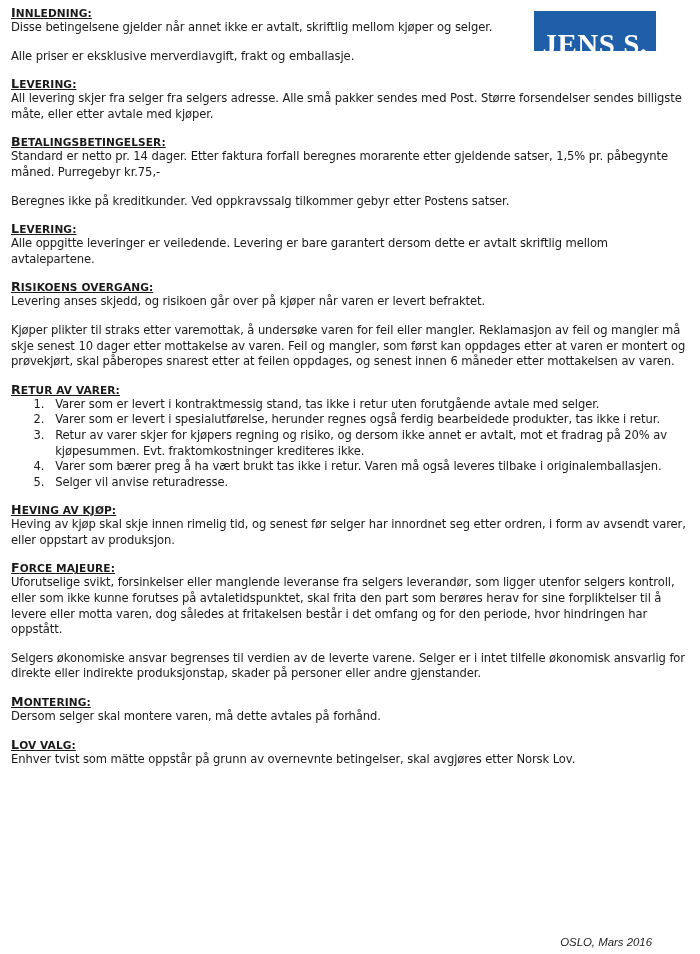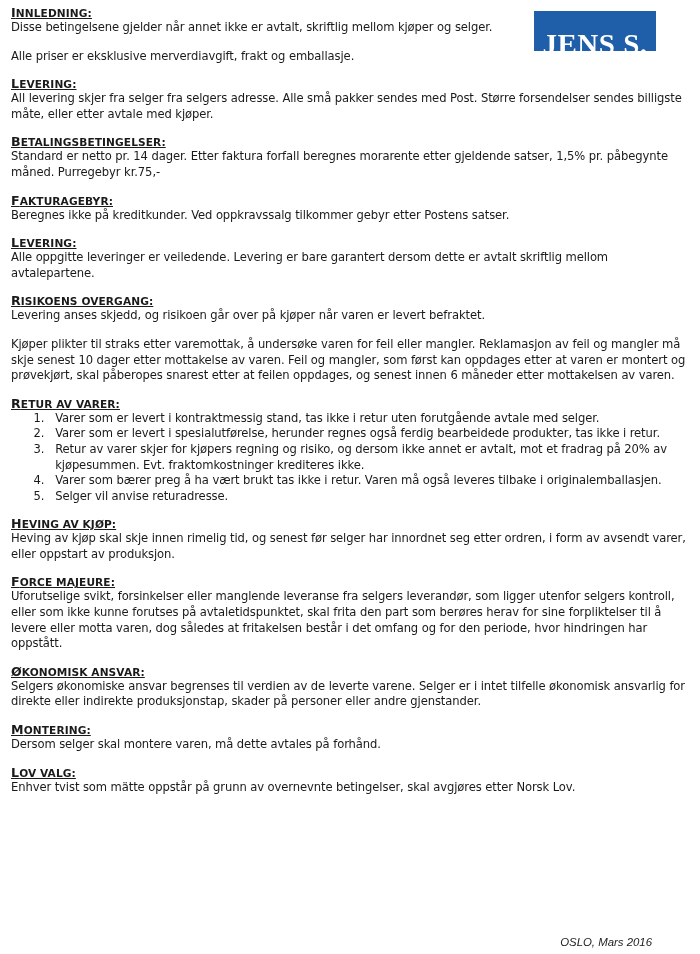--- a/index.html
+++ b/index.html
@@ -72,21 +72,20 @@
     <p class="heading"><span class="first">L</span><span>EVERING:</span></p>
     <p class="body">All levering skjer fra selger fra selgers adresse. Alle små pakker sendes med Post. Større forsendelser sendes billigste måte, eller etter avtale med kjøper.</p>
   </div>
 
   <div class="section">
     <p class="heading"><span class="first">B</span><span>ETALINGSBETINGELSER:</span></p>
     <p class="body">Standard er netto pr. 14 dager. Etter faktura forfall beregnes morarente etter gjeldende satser, 1,5% pr. påbegynte måned. Purregebyr kr.75,-</p>
   </div>
 
   <div class="section">
-    <p class="heading"><span class="first">F</span><span>AKTURAGEBYR:</span></p>
     <p class="body">Beregnes ikke på kreditkunder. Ved oppkravssalg tilkommer gebyr etter Postens satser.</p>
   </div>
 
 
   <div class="section">
     <p class="heading"><span class="first">L</span><span>EVERING:</span></p>
     <p class="body">Alle oppgitte leveringer er veiledende. Levering er bare garantert dersom dette er avtalt skriftlig mellom avtalepartene.</p>
   </div>
 
   <div class="section">
@@ -128,21 +127,20 @@
     <p class="heading"><span class="first">H</span><span>EVING AV KJØP:</span></p>
     <p class="body">Heving av kjøp skal skje innen rimelig tid, og senest før selger har innordnet seg etter ordren, i form av avsendt varer, eller oppstart av produksjon.</p>
   </div>
 
   <div class="section">
     <p class="heading"><span class="first">F</span><span>ORCE MAJEURE:</span></p>
     <p class="body">Uforutselige svikt, forsinkelser eller manglende leveranse fra selgers leverandør, som ligger utenfor selgers kontroll, eller som ikke kunne forutses på avtaletidspunktet, skal frita den part som berøres herav for sine forpliktelser til å levere eller motta varen, dog således at fritakelsen består i det omfang og for den periode, hvor hindringen har oppstått.</p>
   </div>
 
   <div class="section">
-    <p class="heading"><span class="first">Ø</span><span>KONOMISK ANSVAR:</span></p>
     <p class="body">Selgers økonomiske ansvar begrenses til verdien av de leverte varene. Selger er i intet tilfelle økonomisk ansvarlig for direkte eller indirekte produksjonstap, skader på personer eller andre gjenstander.</p>
   </div>
 
   <div class="section">
     <p class="heading"><span class="first">M</span><span>ONTERING:</span></p>
     <p class="body">Dersom selger skal montere varen, må dette avtales på forhånd.</p>
   </div>
 
   <div class="section">
     <p class="heading"><span class="first">L</span><span>OV VALG:</span></p>

